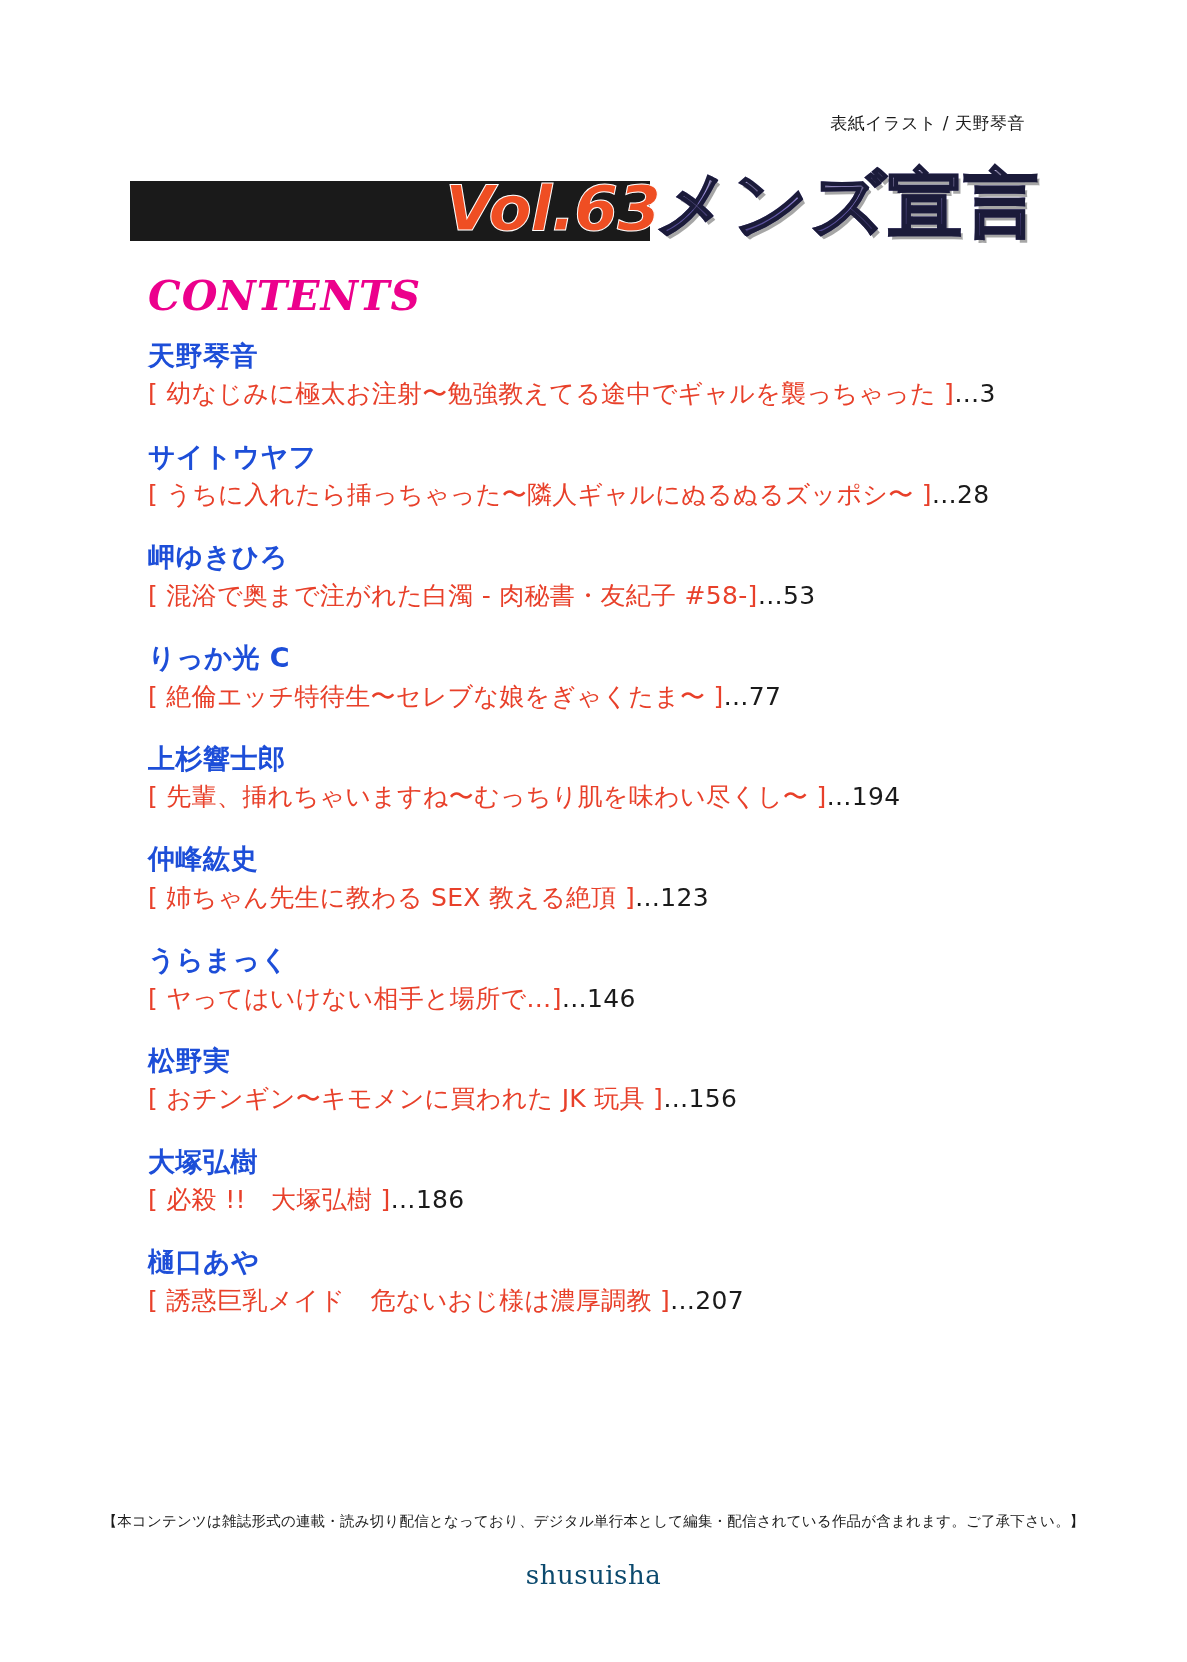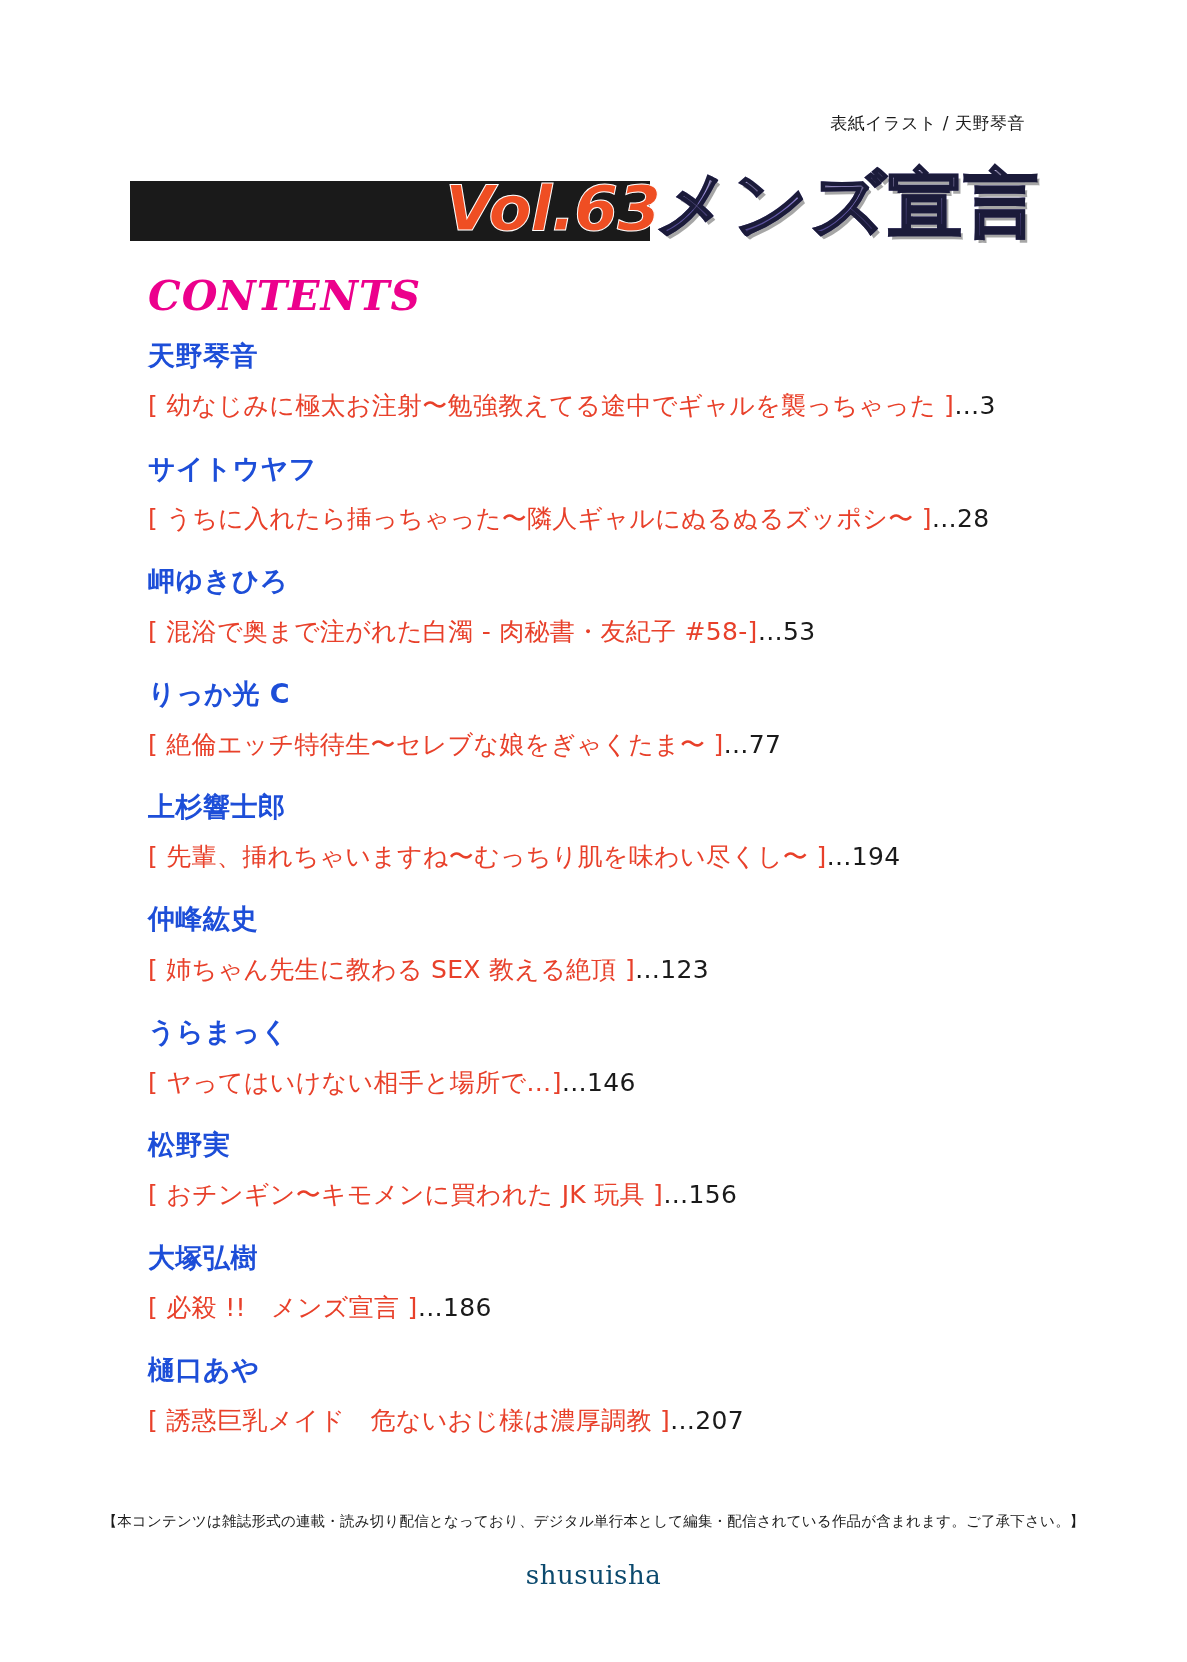--- a/index.html
+++ b/index.html
@@ -104,21 +104,21 @@
     font-weight: bold;
     color: #1d4ed8;
     line-height: 1.35;
     letter-spacing: 0.5px;
   }
   .entry-line {
     font-size: 25px;
     color: #e8402a;
     line-height: 1.45;
     letter-spacing: 0.3px;
-    margin-top: 14px;
+    margin-top: 2px;
     white-space: nowrap;
   }
   .entry-page {
     color: #1a1a1a;
   }
 
   
   .footnote {
     position: absolute;
     left: 0;
@@ -190,21 +190,21 @@
     <div class="entry-line"><span>[ ヤってはいけない相手と場所で…]</span><span class="entry-page">…</span><span class="entry-page">146</span></div>
   </div>
 
   <div class="entry">
     <div class="entry-author">松野実</div>
     <div class="entry-line"><span>[ おチンギン〜キモメンに買われた JK 玩具 ]</span><span class="entry-page">…</span><span class="entry-page">156</span></div>
   </div>
 
   <div class="entry">
     <div class="entry-author">大塚弘樹</div>
-    <div class="entry-line"><span>[ 必殺 !!　メンズ宣言 ]</span><span class="entry-page">…</span><span class="entry-page">186</span></div>
+    <div class="entry-line"><span>[ 必殺 !!　大塚弘樹 ]</span><span class="entry-page">…</span><span class="entry-page">186</span></div>
   </div>
 
   <div class="entry">
     <div class="entry-author">樋口あや</div>
     <div class="entry-line"><span>[ 誘惑巨乳メイド　危ないおじ様は濃厚調教 ]</span><span class="entry-page">…</span><span class="entry-page">207</span></div>
   </div>
 
 </div>
 
 <div class="footnote">【本コンテンツは雑誌形式の連載・読み切り配信となっており、デジタル単行本として編集・配信されている作品が含まれます。ご了承下さい。】</div>

